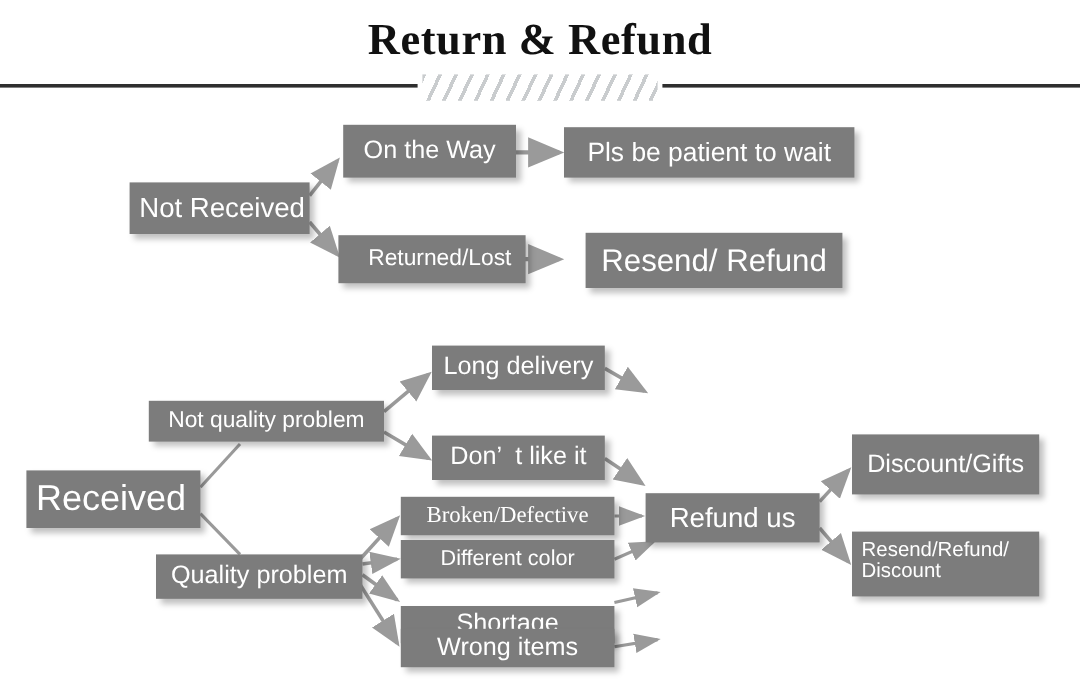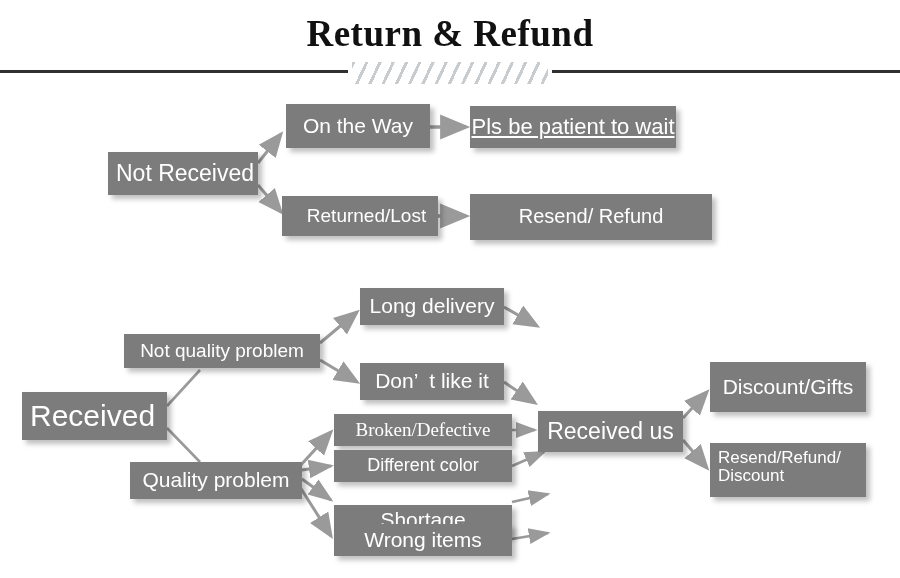--- a/index.html
+++ b/index.html
@@ -150,44 +150,44 @@
       <path d="M683,418 L707,392" marker-end="url(#ah)"></path>
 
       <path d="M683,440 L707,468" marker-end="url(#ah)"></path>
     </g>
   </svg>
 
   <div class="box left" style="left:108px; top:152px; width:150px; height:43px; font-size:23px; padding-left:8px;">Not Received</div>
 
   <div class="box center" style="left:286px; top:104px; width:144px; height:44px; font-size:21px;">On the Way</div>
 
-  <div class="box center" style="left:470px; top:106px; width:206px; height:42px; font-size:22px;text-decoration:underline;">Pls be patient to wait</div>
+  <div class="box center" style="left:470px; top:106px; width:242px; height:42px; font-size:22px;">Pls be patient to wait</div>
 
   <div class="box center" style="left:282px; top:196px; width:156px; height:40px; font-size:19px;padding-left:13px;">Returned/Lost</div>
 
-  <div class="box center" style="left:470px; top:194px; width:242px; height:46px; font-size:20px;">Resend/ Refund</div>
+  <div class="box center" style="left:488px; top:194px; width:214px; height:46px; font-size:26px;">Resend/ Refund</div>
 
   <div class="box left" style="left:22px; top:392px; width:145px; height:48px; font-size:30px; padding-left:8px;">Received</div>
 
   <div class="box center" style="left:124px; top:334px; width:196px; height:34px; font-size:19px;">Not quality problem</div>
 
   <div class="box center" style="left:360px; top:288px; width:144px; height:37px; font-size:21px;">Long delivery</div>
 
   <div class="box center" style="left:360px; top:363px; width:144px; height:37px; font-size:21px;">Don’  t like it</div>
 
   <div class="box center" style="left:130px; top:462px; width:172px; height:37px; font-size:21px;">Quality problem</div>
 
   <div class="box center" style="left:334px; top:414px; width:178px; height:32px; font-size:19px;font-family:Liberation Serif, serif;">Broken/Defective</div>
 
   <div class="box center" style="left:334px; top:450px; width:178px; height:32px; font-size:18px;">Different color</div>
 
   <div class="box center" style="left:334px; top:487px; width:178px; height:31px; font-size:21px;margin-top:18px;">Shortage</div>
 
   <div class="box center" style="left:334px; top:524px; width:178px; height:32px; font-size:21px;">Wrong items</div>
 
-  <div class="box center" style="left:538px; top:411px; width:145px; height:41px; font-size:23px;">Received us</div>
+  <div class="box center" style="left:538px; top:411px; width:145px; height:41px; font-size:23px;">Refund us</div>
 
   <div class="box center" style="left:710px; top:362px; width:156px; height:50px; font-size:21px;">Discount/Gifts</div>
 
   <div class="box multiline" style="left:710px; top:443px; width:156px; height:54px; font-size:17px; padding:6px 16px 0 8px;">Resend/Refund/
 Discount</div>
 
 </div>
 
 </body></html>

